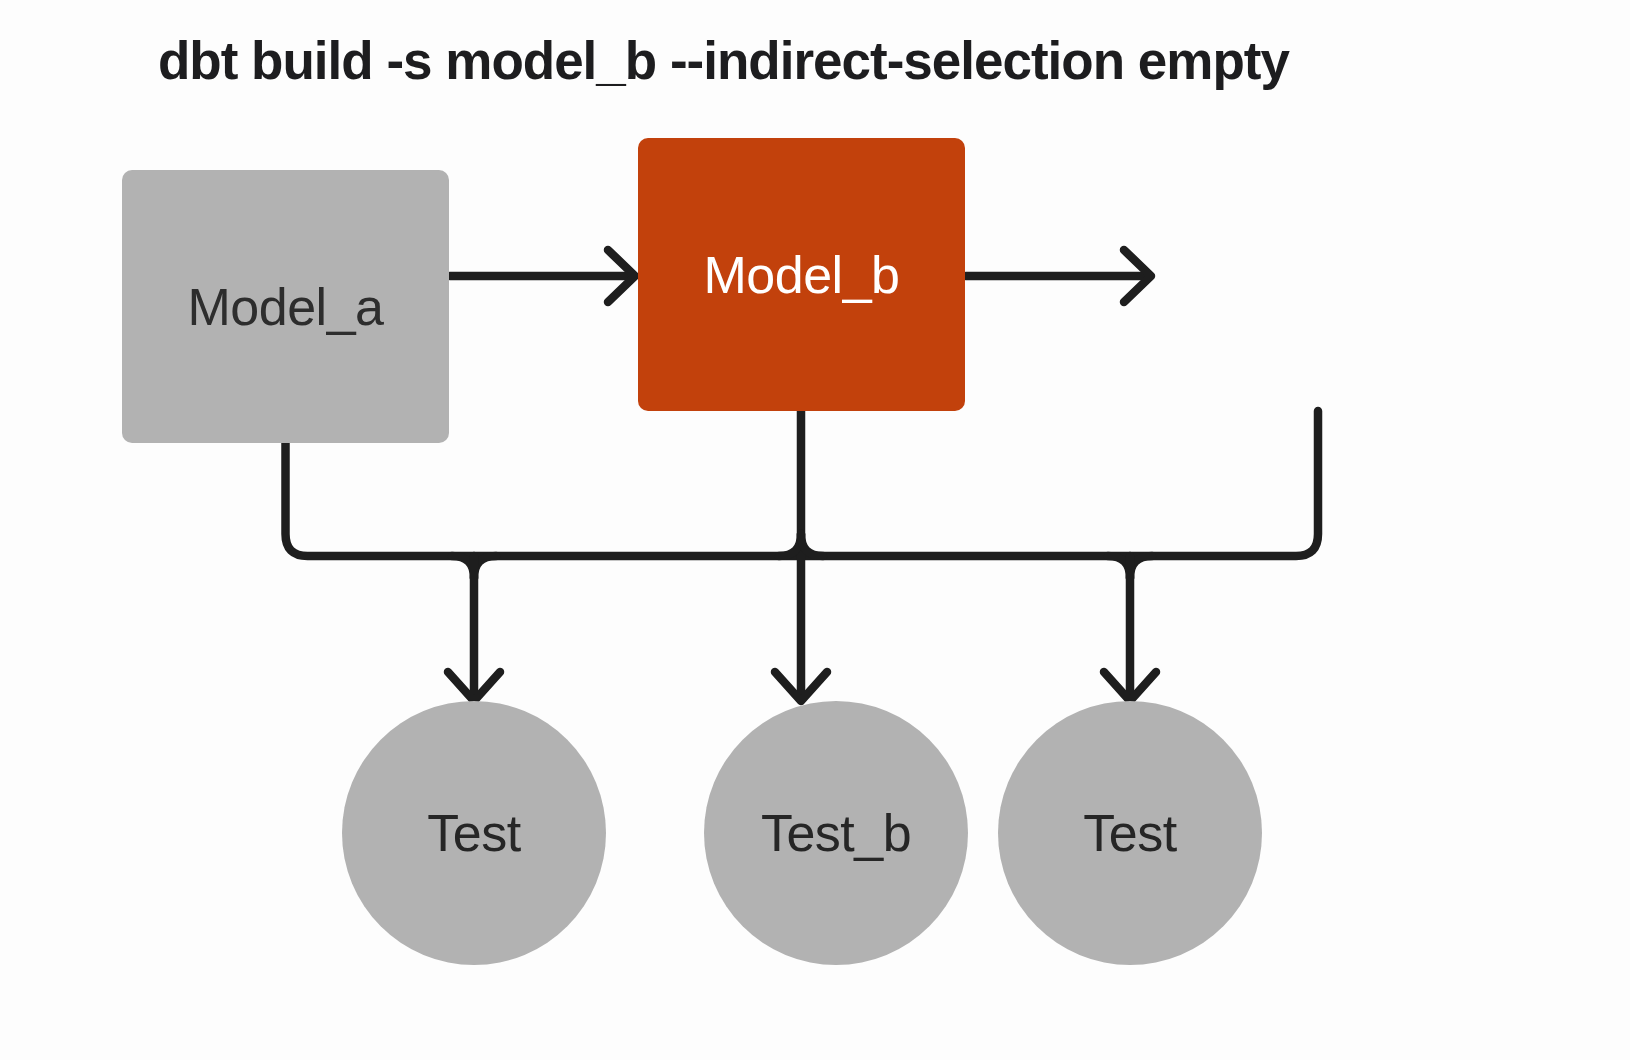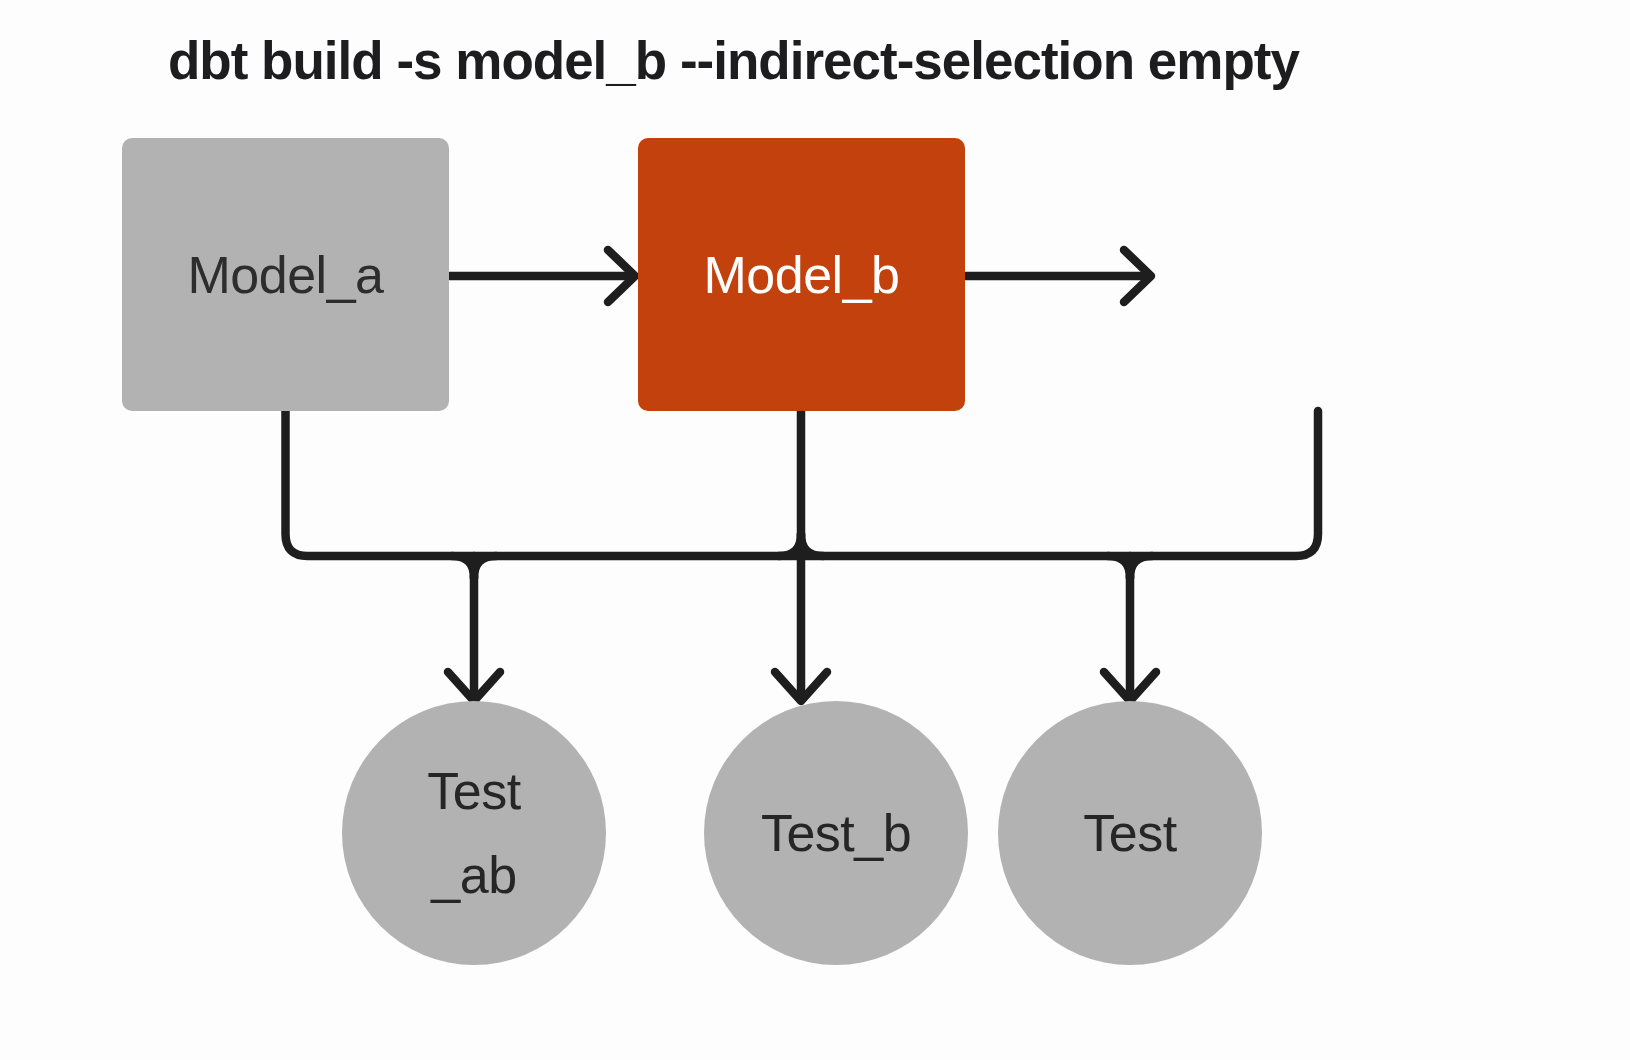--- a/index.html
+++ b/index.html
@@ -6,21 +6,21 @@
   body {
     width: 1630px; height: 1060px;
     background: #fdfdfd;
     font-family: "Liberation Sans", sans-serif;
     overflow: hidden;
   }
   .stage { position: relative; width: 1630px; height: 1060px; }
 
   .diagram-title {
     position: absolute;
-    left: 168px; top: 30px;
+    left: 158px; top: 30px;
     font-size: 53px;
     font-weight: 600;
     letter-spacing: -1px;
     color: #1d1d1f;
     white-space: nowrap;
   }
 
   svg.edges {
     position: absolute; left: 0; top: 0;
     width: 1630px; height: 1060px;
@@ -37,21 +37,21 @@
     position: absolute;
     top: 138px;
     width: 327px; height: 273px;
     border-radius: 10px;
     display: flex; align-items: center; justify-content: center;
     font-size: 52px;
     letter-spacing: -0.5px;
   }
   .model-node.unselected { background: #b2b2b2; color: #2d2d2d; }
   .model-node.selected   { background: #c2410c; color: #ffffff; justify-content: center; }
-  #model-a { left: 122px; }
+  #model-a { left: 122px; margin-top: 32px; }
   #model-b { left: 638px; }
   #model-c { left: 1154px; }
 
   .test-node {
     position: absolute;
     top: 701px;
     width: 264px; height: 264px;
     border-radius: 50%;
     background: #b2b2b2;
     color: #262626;
@@ -103,21 +103,20 @@
     <span>Model_a</span>
   </div>
 
   <div id="model-b" class="model-node selected">
     <span>Model_b</span>
   </div>
 
 
   <div id="test-ab" class="test-node">
     <span>Test</span>
-    <span>_ab</span>
   </div>
 
   <div id="test-b" class="test-node">
     <span>Test_b</span>
   </div>
 
   <div id="test-bc" class="test-node">
     <span>Test</span>
   </div>
 

